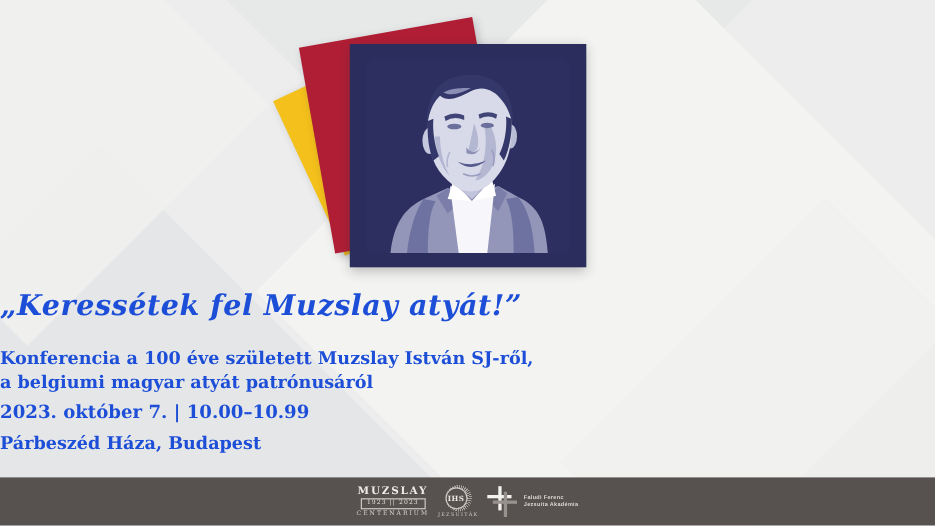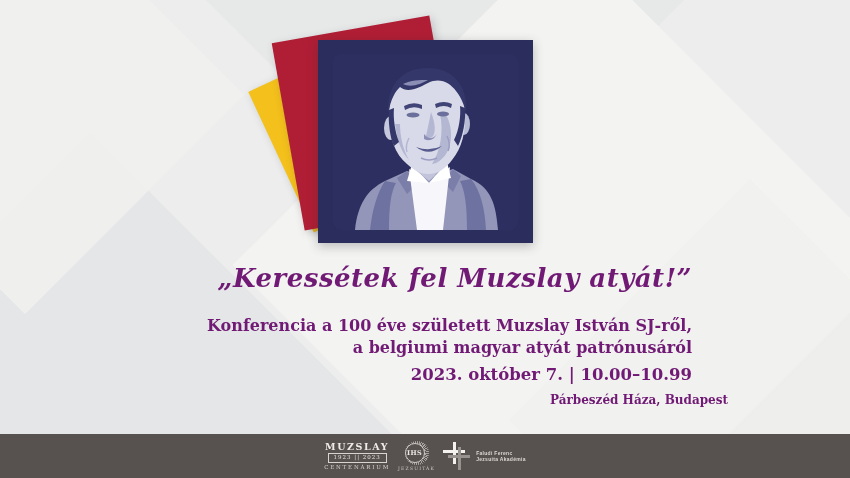--- a/index.html
+++ b/index.html
@@ -19,26 +19,26 @@
   .sheet{position:absolute;box-shadow:2px 3px 8px rgba(60,60,70,.25);}
   .sheet-yellow{left:274px;top:53px;width:150px;height:155px;background:#f4c01b;transform:rotate(-25deg);}
   .sheet-red{left:287px;top:28px;width:160px;height:190px;background:#b01e35;transform:rotate(-10deg);}
   .navy-frame{position:absolute;left:318px;top:40px;width:215px;height:203px;background:#2b2d5c;
               box-shadow:0 3px 10px rgba(50,50,60,.3);}
   .portrait{position:absolute;left:15px;top:14px;width:185px;height:176px;border-radius:8px;
             overflow:hidden;background:#2d2f60;}
   .portrait svg{display:block;width:100%;height:100%;}
 
   
-  .txt{position:absolute;left:0;width:692px;text-align:right;color:#701a75;margin:0;}
+  .txt{position:absolute;left:0;width:692px;text-align:left;color:#1d4ed8;margin:0;}
   .title{top:263px;font-size:26px;font-weight:bold;font-style:italic;letter-spacing:.5px;}
   .subtitle{top:315px;font-size:16px;font-weight:bold;line-height:22px;}
   .subtitle span{display:block;}
   .dateline{top:365px;font-size:16.5px;font-weight:bold;}
-  .venue{top:393px;font-size:12px;font-weight:bold;padding-left:36px;}
+  .venue{top:393px;font-size:16px;font-weight:bold;}
 
   
   .footer{position:absolute;left:0;top:434px;width:850px;height:44px;background:#575150;
           display:flex;align-items:center;justify-content:center;gap:8px;}
   .logo{display:flex;align-items:center;}
 
   .muzslay-logo{flex-direction:column;line-height:1;color:#efece8;}
   .muzslay-name{font-size:9.5px;letter-spacing:1.6px;font-variant:small-caps;font-weight:bold;}
   .muzslay-years{margin-top:2px;border:1px solid #d8d4cf;padding:1px 5px;font-size:5.5px;
                  letter-spacing:1px;color:#e6e2dd;}

